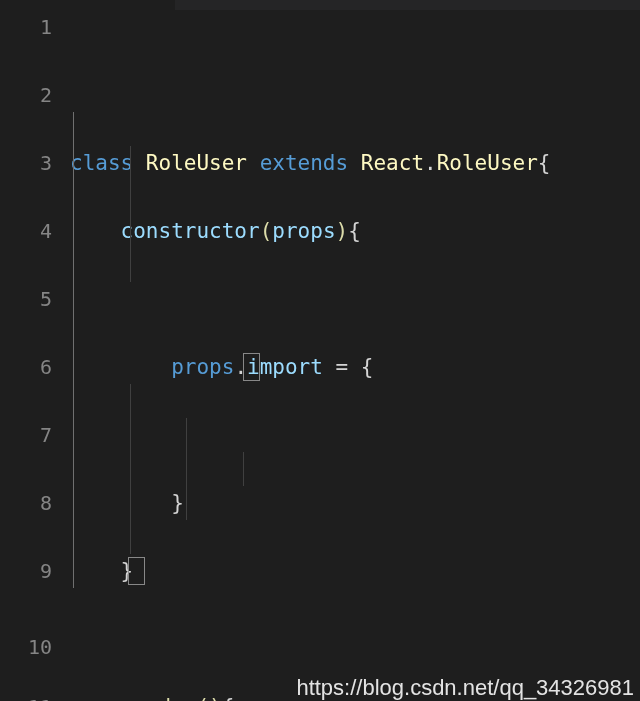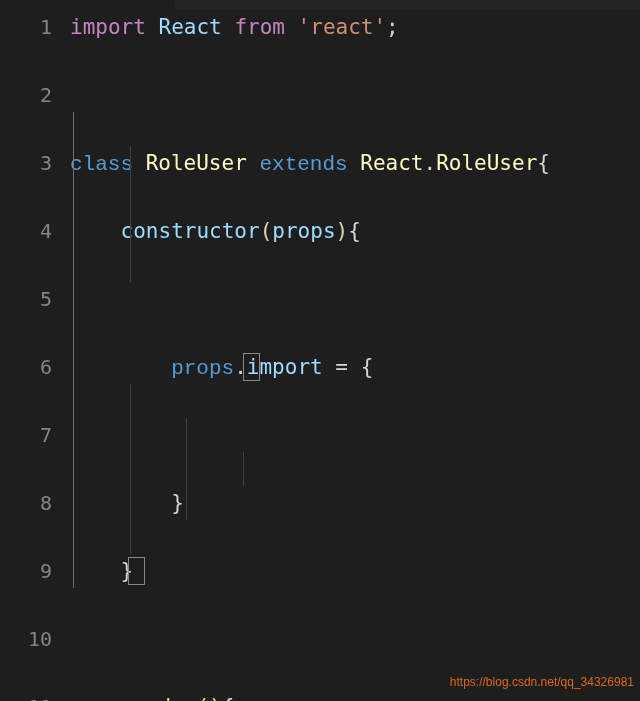--- a/index.html
+++ b/index.html
@@ -83,58 +83,58 @@
   
   .bracket-box {
     position: absolute;
     border: 1px solid #888888;
     box-sizing: border-box;
     pointer-events: none;
   }
 
   
   .t-keyword   { color: #c586c0; }
-  .t-blue      { color: #569cd6; font-family: Liberation Mono, monospace; }
+  .t-blue      { color: #569cd6; }
   .t-lightblue { color: #9cdcfe; }
   .t-green     { color: #fef9c3; }
   .t-yellow    { color: #dcdcaa; }
   .t-string    { color: #ce9178; }
   .t-plain     { color: #d4d4d4; }
   .t-punct     { color: #d4d4d4; }
 
   #watermark {
     position: absolute;
     right: 6px;
-    bottom: 12px;
-    color: #f97316;
-    font-size: 12px;
+    bottom: 0;
+    color: #ffffff;
+    font-size: 22px;
     font-family: "Liberation Sans", sans-serif;
     opacity: 0.88;
     white-space: nowrap;
   }
 </style>
 </head>
 <body>
 
 <div id="editor">
 
   <div id="top-strip"></div>
 
   <div id="code-surface">
     <div id="lines-container">
-        <div class="code-line" style="top: 0px;"><div class="gutter">1</div><div class="content"><span class="t-keyword">import </span><span class="t-lightblue">React </span><span class="t-keyword">from </span><span class="t-string">'react'</span><span class="t-punct">;</span></div></div>
+        <div class="code-line" style="top: 0px;"><div class="gutter">1</div></div>
         <div class="code-line" style="top: 34px;"><div class="gutter">2</div><div class="content"></div></div>
         <div class="code-line" style="top: 68px;"><div class="gutter">3</div><div class="content"><span class="t-blue">class </span><span class="t-green">RoleUser </span><span class="t-blue">extends </span><span class="t-green">React</span><span class="t-plain">.</span><span class="t-green">RoleUser</span><span class="t-punct">{</span></div></div>
         <div class="code-line" style="top: 102px;"><div class="gutter">4</div><div class="content"><span class="t-plain">    </span><span class="t-lightblue">constructor</span><span class="t-yellow">(</span><span class="t-lightblue">props</span><span class="t-yellow">)</span><span class="t-punct">{</span></div></div>
         <div class="code-line" style="top: 136px;"><div class="gutter">5</div></div>
         <div class="code-line" style="top: 170px;"><div class="gutter">6</div><div class="content"><span class="t-plain">        </span><span class="t-blue">props</span><span class="t-plain">.</span><span class="t-lightblue">import </span><span class="t-plain">= </span><span class="t-punct">{</span></div></div>
         <div class="code-line" style="top: 204px;"><div class="gutter">7</div><div class="content"></div></div>
         <div class="code-line" style="top: 238px;"><div class="gutter">8</div><div class="content"><span class="t-plain">        </span><span class="t-punct">}</span></div></div>
         <div class="code-line" style="top: 272px;"><div class="gutter">9</div><div class="content"><span class="t-plain">    </span><span class="t-punct">}</span></div></div>
-        <div class="code-line" style="top: 306px;"><div class="gutter">10</div><div class="content"></div></div>
+        <div class="code-line" style="top: 314px;"><div class="gutter">10</div><div class="content"></div></div>
         <div class="code-line" style="top: 340px;"><div class="gutter">11</div><div class="content"><span class="t-plain">    </span><span class="t-yellow">render</span><span class="t-yellow">()</span><span class="t-punct">{</span></div></div>
       </div>
     <div id="guides-container">
         <div class="indent-guide active" style="left: 73px; top: 102px; height: 476px;"></div>
         <div class="indent-guide" style="left: 130px; top: 136px; height: 136px;"></div>
         <div class="indent-guide" style="left: 130px; top: 374px; height: 170px;"></div>
         <div class="indent-guide" style="left: 186px; top: 408px; height: 102px;"></div>
         <div class="indent-guide" style="left: 243px; top: 442px; height: 34px;"></div>
       </div>
     <div id="brackets-container">

